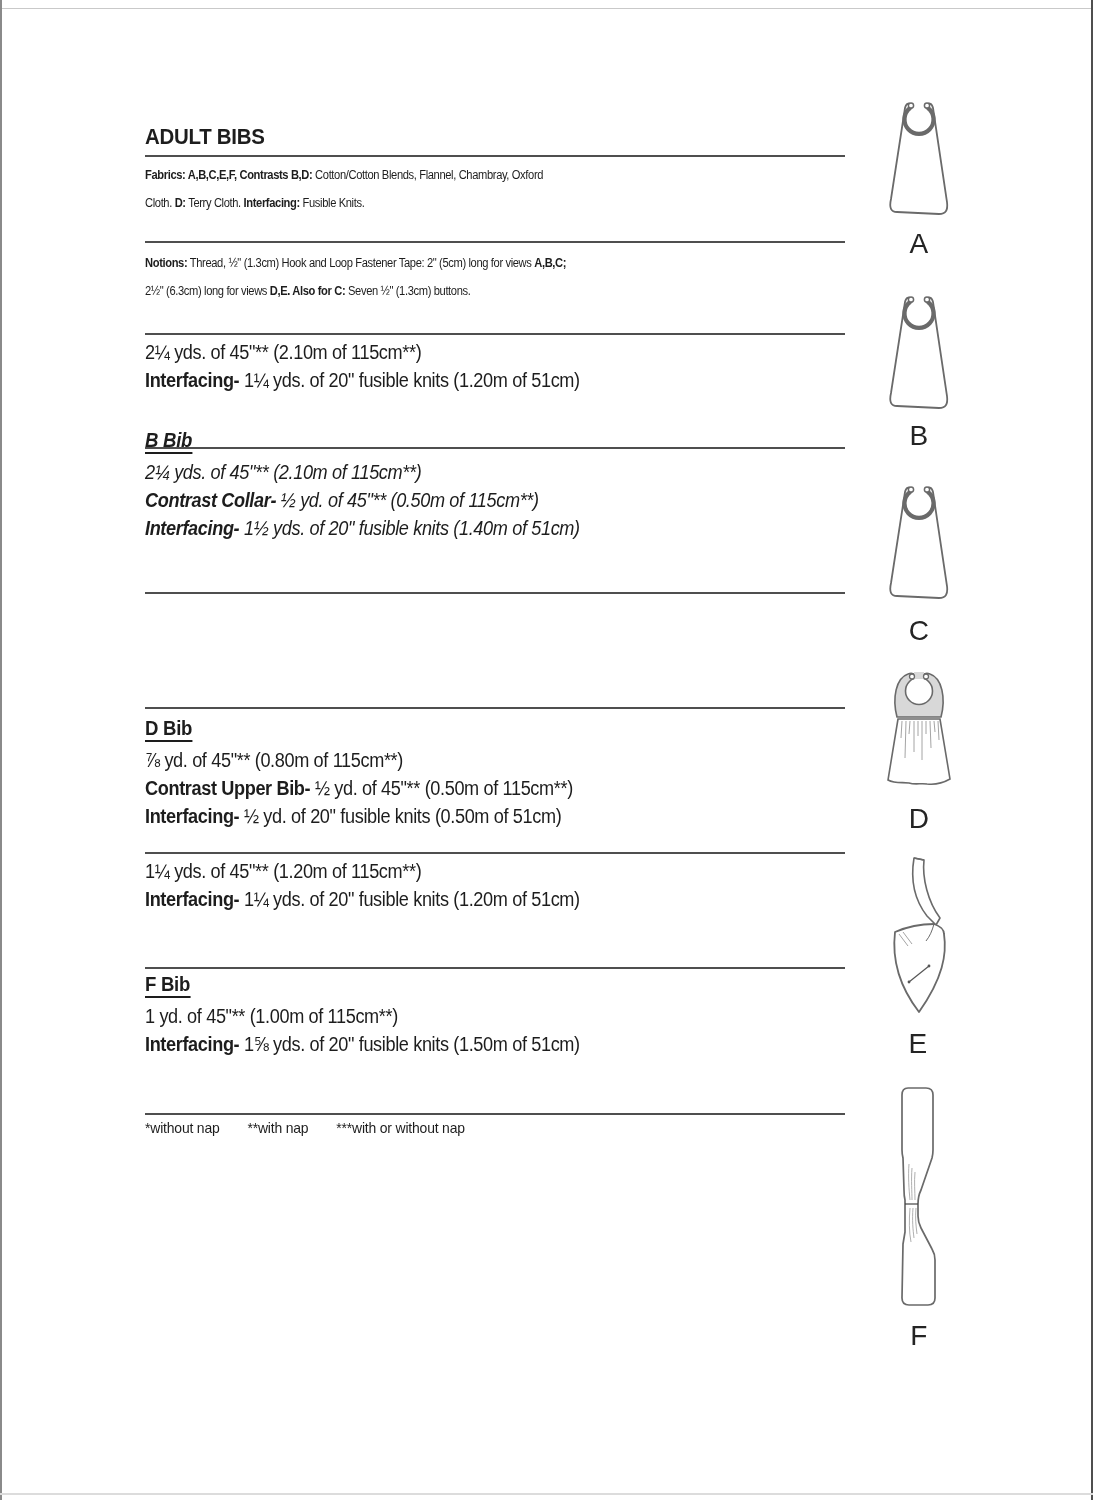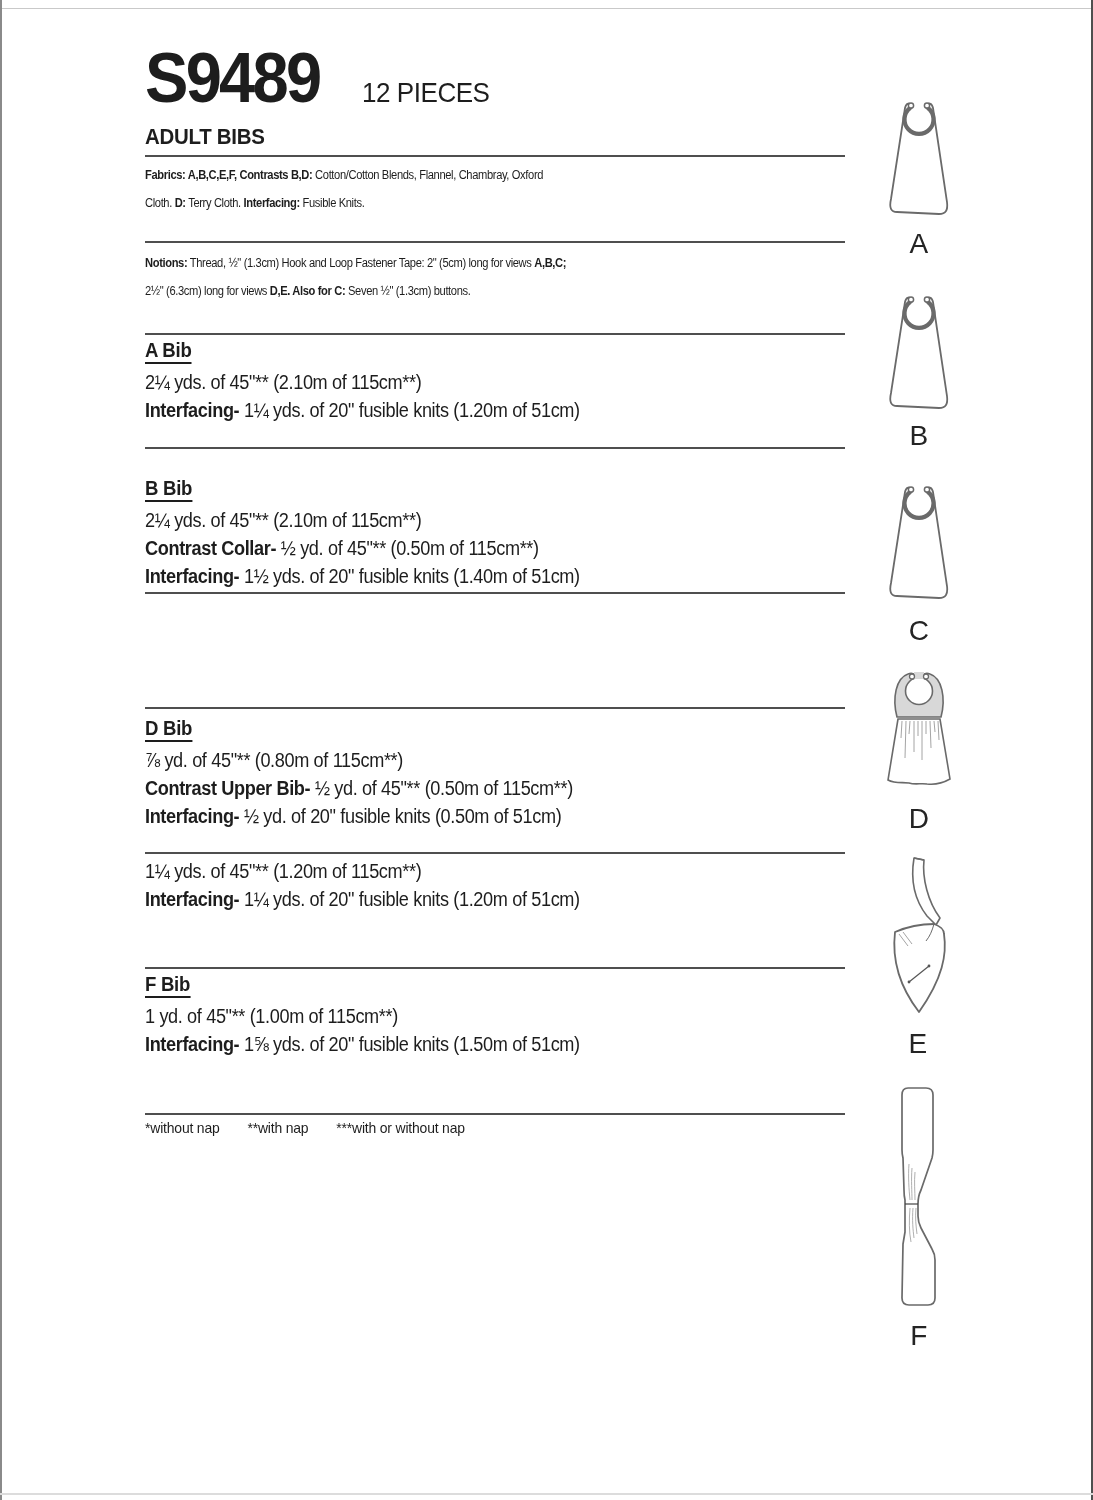--- a/index.html
+++ b/index.html
@@ -40,51 +40,46 @@
 </head>
 <body>
 
 <div id="page">
 
   <div class="edge-top"></div>
   <div class="edge-left"></div>
   <div class="edge-right"></div>
   <div class="edge-bottom"></div>
 
-  <div class="abs" style="left:145px;top:42px;display:flex;align-items:baseline;gap:30px;">
-    <div class="pattern-code txt">S9489</div>
-    <div class="pieces txt">12 PIECES</div>
-  </div>
   <div class="abs category txt" style="left:145px;top:124px;">ADULT BIBS</div>
 
   <div class="rule" style="top:155px;"></div>
 
   <div class="abs para" style="left:145px;top:161px;">
     <div class="ln txt"><span class="b">Fabrics: A,B,C,E,F, Contrasts B,D:</span><span> Cotton/Cotton  Blends, Flannel, Chambray, Oxford</span></div>
     <div class="ln txt"><span>Cloth. </span><span class="b">D:</span><span> Terry Cloth. </span><span class="b">Interfacing:</span><span> Fusible Knits.</span></div>
   </div>
 
   <div class="rule" style="top:241px;"></div>
 
   <div class="abs para" style="left:145px;top:249px;">
     <div class="ln txt"><span class="b">Notions:</span><span> Thread, ½" (1.3cm) Hook and Loop Fastener Tape: 2" (5cm) long for views </span><span class="b">A,B,C;</span></div>
     <div class="ln txt"><span>2½" (6.3cm) long for views </span><span class="b">D,E. Also for C:</span><span> Seven ½" (1.3cm) buttons.</span></div>
   </div>
 
   <div class="rule" style="top:333px;"></div>
 
   <div class="section" style="top:338px;">
-    <div><span class="section-title txt">A Bib</span></div>
     <div class="ln txt"><span>2¼ yds. of 45"** (2.10m of 115cm**)</span></div>
     <div class="ln txt"><span class="b">Interfacing-</span><span> 1¼ yds. of 20" fusible knits (1.20m of 51cm)</span></div>
   </div>
 
   <div class="rule" style="top:447px;"></div>
 
-  <div class="section" style="top:476px;">
+  <div class="section" style="top:428px;font-style:italic;">
     <div><span class="section-title txt">B Bib</span></div>
     <div class="ln txt"><span>2¼ yds. of 45"** (2.10m of 115cm**)</span></div>
     <div class="ln txt"><span class="b">Contrast Collar-</span><span> ½ yd. of 45"** (0.50m of 115cm**)</span></div>
     <div class="ln txt"><span class="b">Interfacing-</span><span> 1½ yds. of 20" fusible knits (1.40m of 51cm)</span></div>
   </div>
 
   <div class="rule" style="top:592px;"></div>
 
 
   <div class="rule" style="top:707px;"></div>

